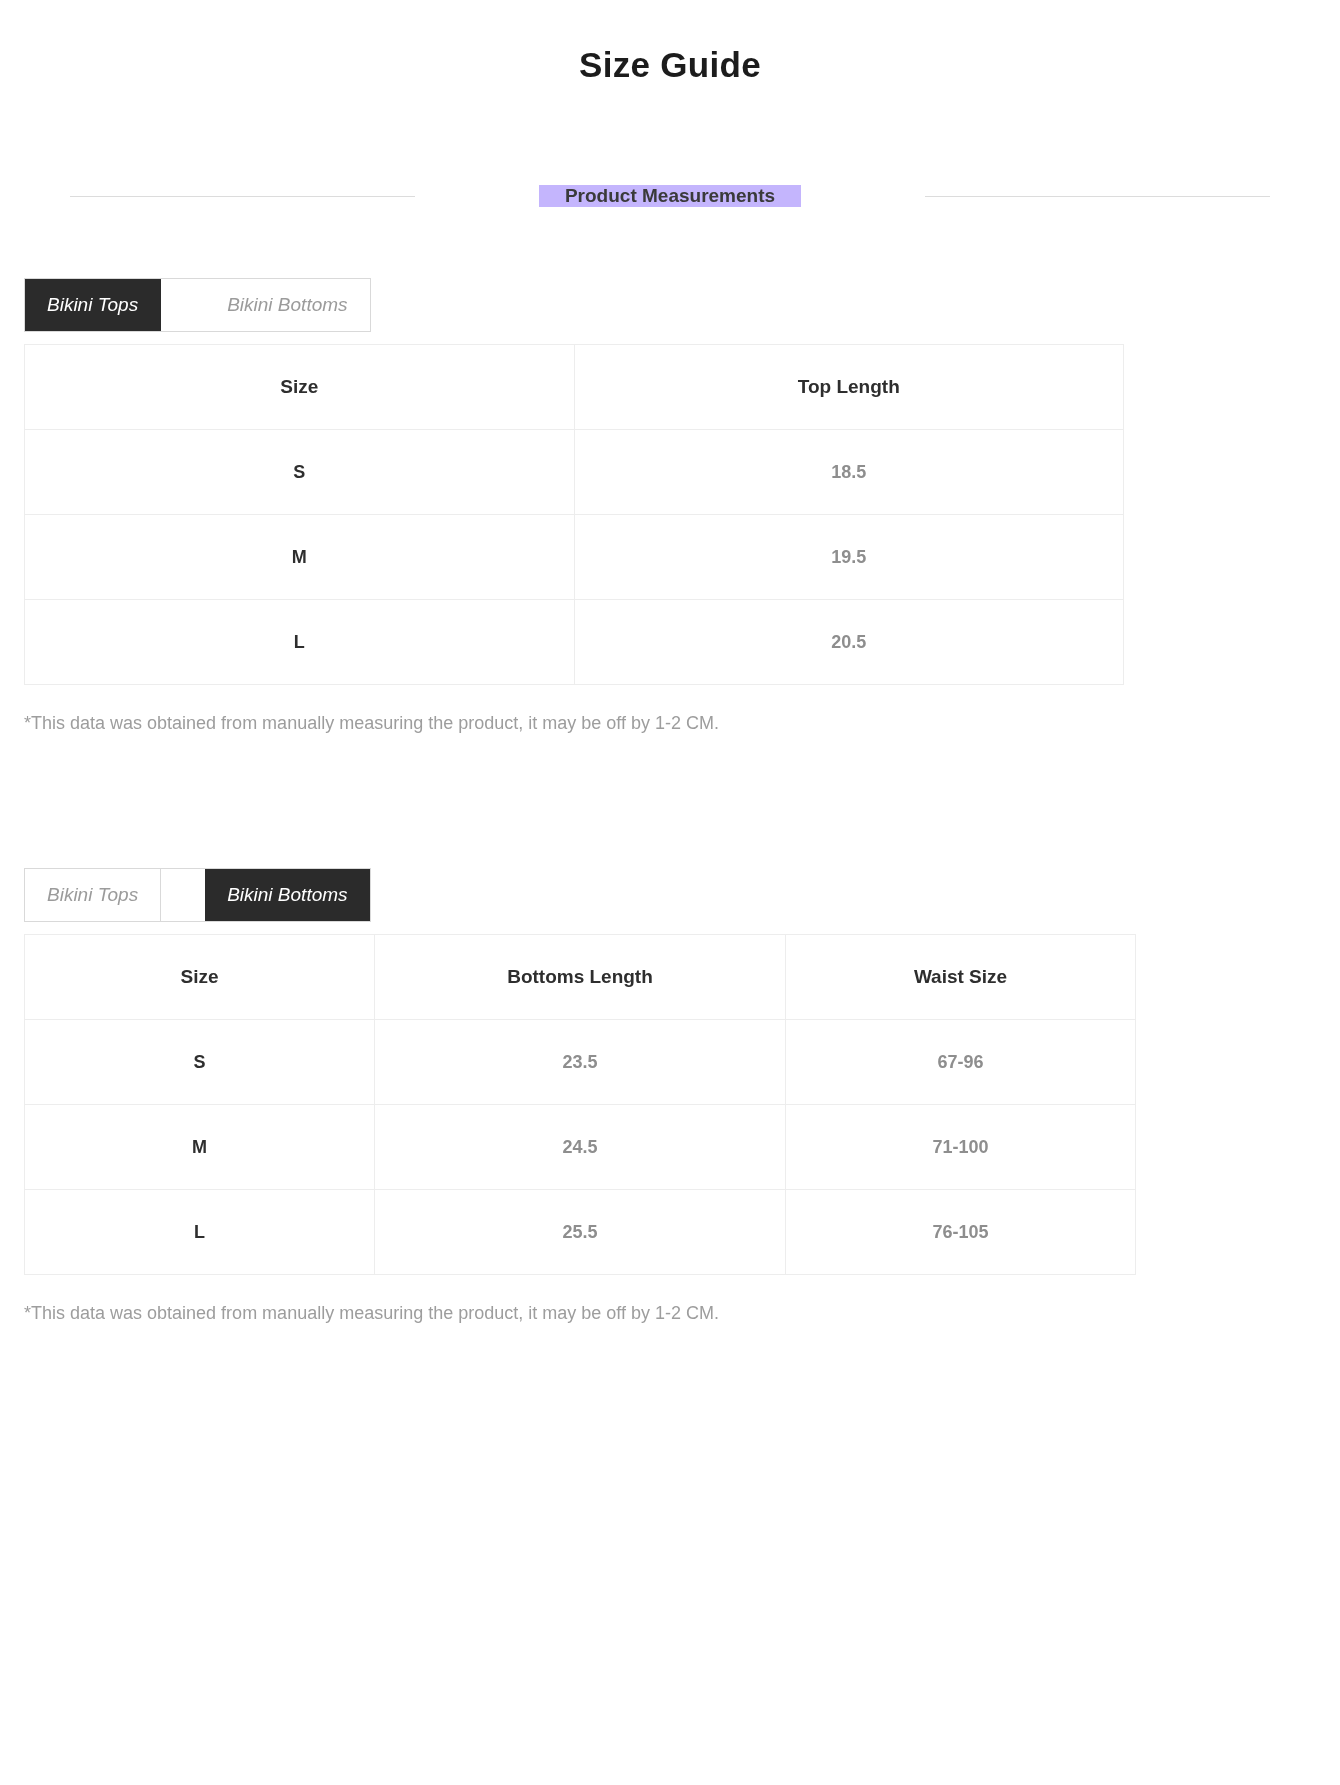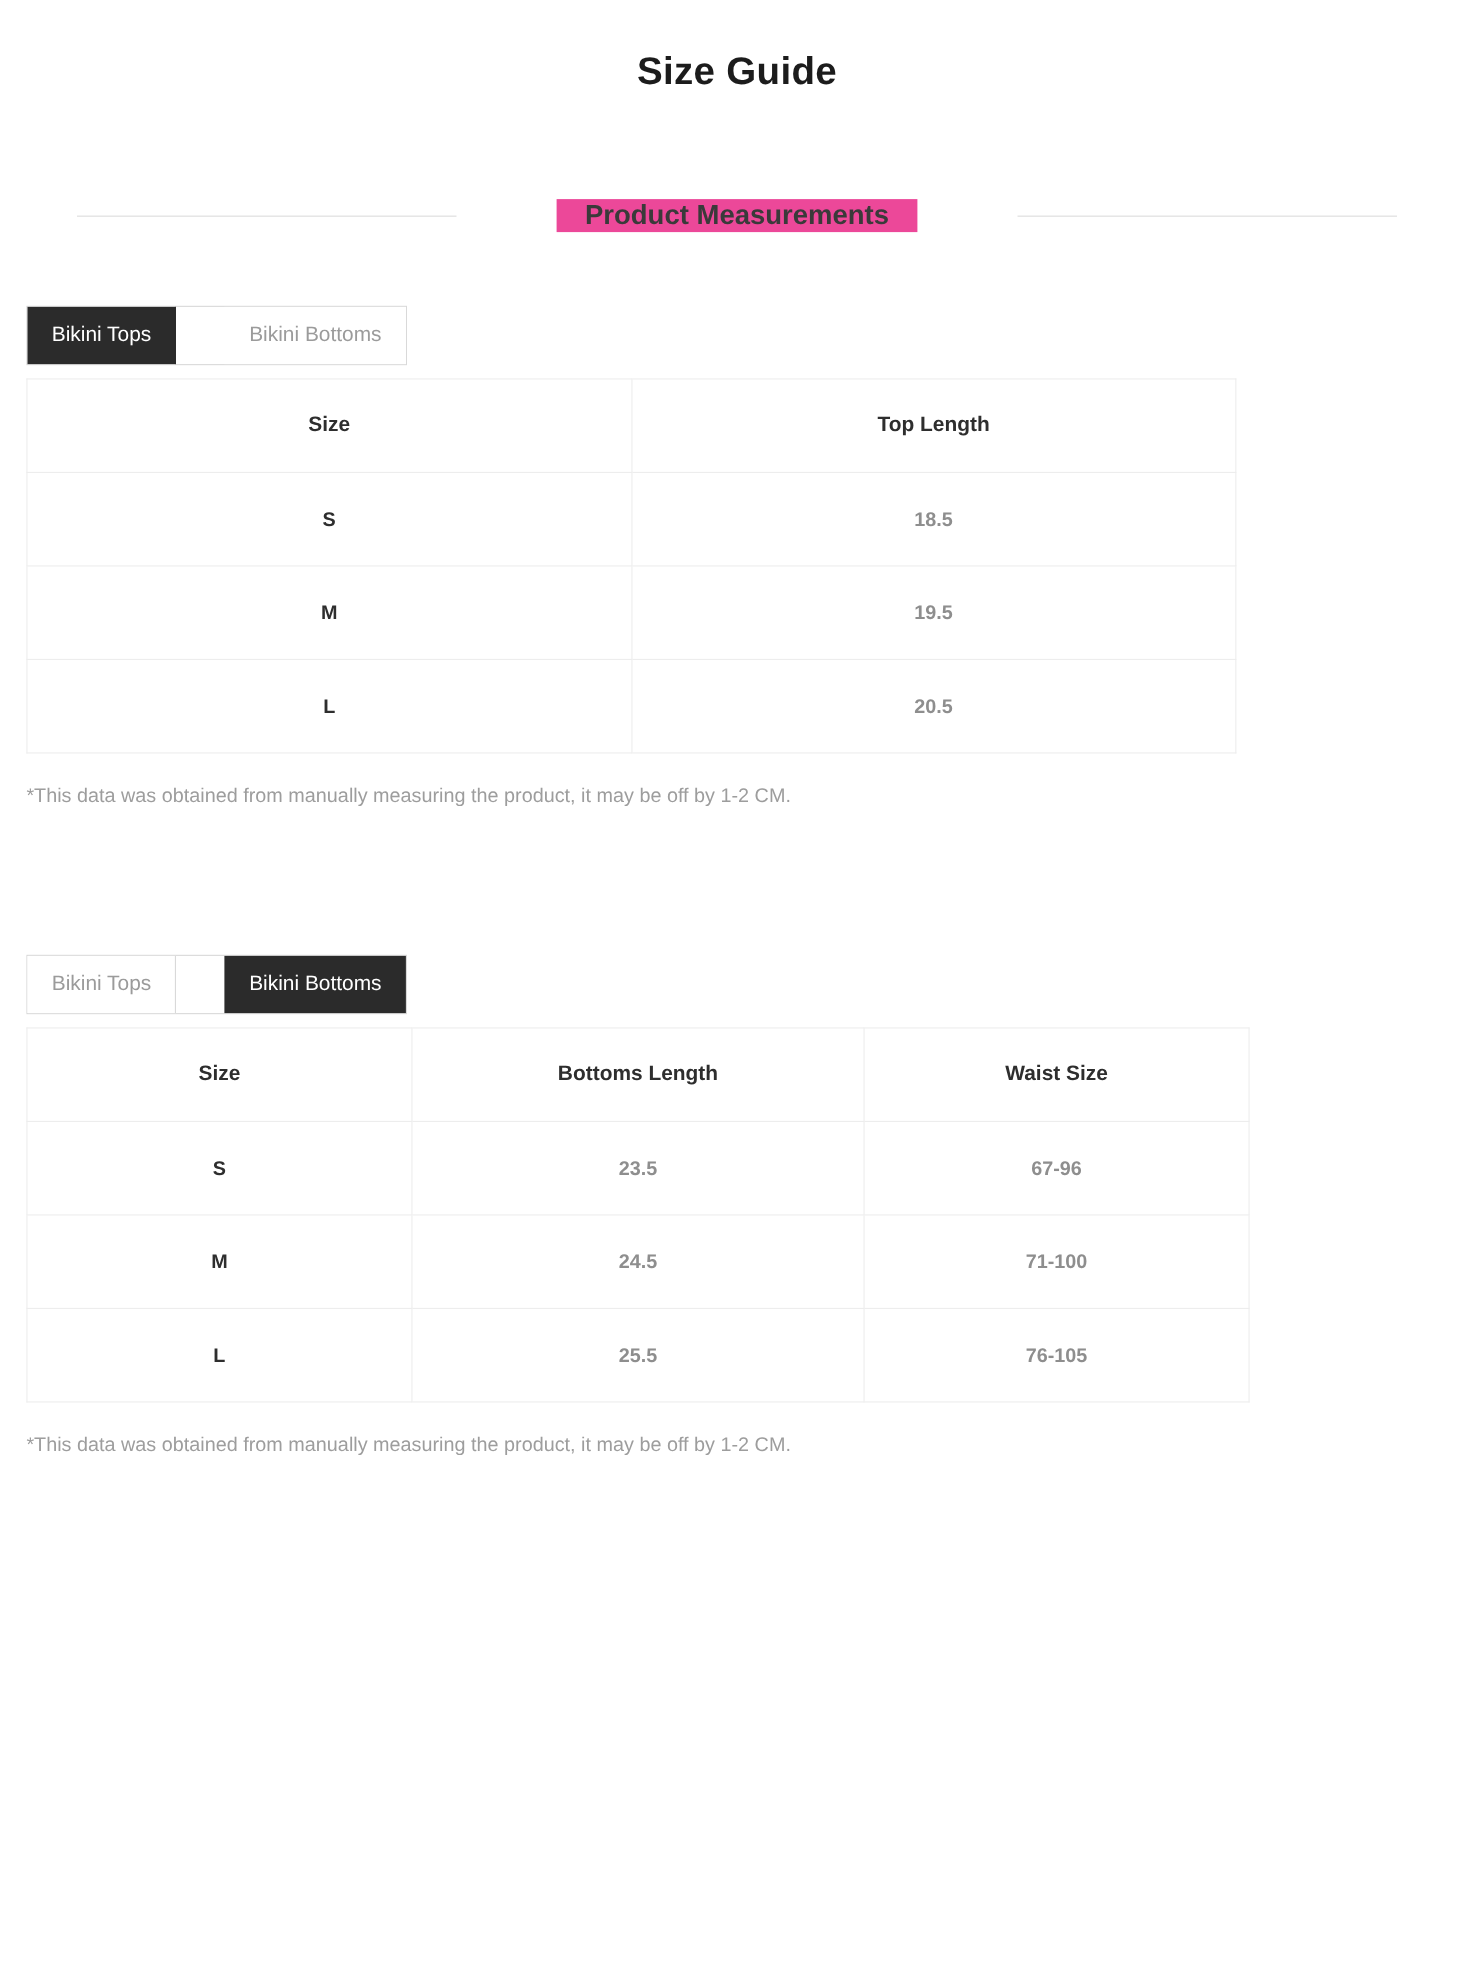--- a/index.html
+++ b/index.html
@@ -41,23 +41,23 @@
   .section-heading-wrap .rule {
     position: absolute;
     top: 50%;
     height: 1px;
     background: #dcdcdc;
   }
   .section-heading-wrap .rule.left { left: 70px; width: 345px; }
   .section-heading-wrap .rule.right { right: 70px; width: 345px; }
   .section-heading {
     position: relative;
-    background: #ec4899;
+    background: #c4b5fd;
     padding: 0 26px;
-    font-size: 25px;
+    font-size: 19px;
     font-weight: bold;
     color: #3a3a3a;
     z-index: 2;
     line-height: 1.2;
   }
   .block {
     padding: 0 24px;
     box-sizing: border-box;
   }
   .block.first { margin-top: 60px; }
@@ -70,20 +70,21 @@
   }
   .tab {
     font-size: 19px;
     line-height: 1;
     padding: 16px 22px 17px 22px;
     box-sizing: border-box;
     background: #ffffff;
     color: #9b9b9b;
     white-space: nowrap;
     border-right: 1px solid #d9d9d9;
+    font-style: italic;
   }
   .tab:last-child { border-right: none; margin-left: 44px; }
   .tab.active {
     background: #2b2b2b;
     color: #ffffff;
     border-right-color: #2b2b2b;
   }
 
   table.size-table {
     width: 100%;

